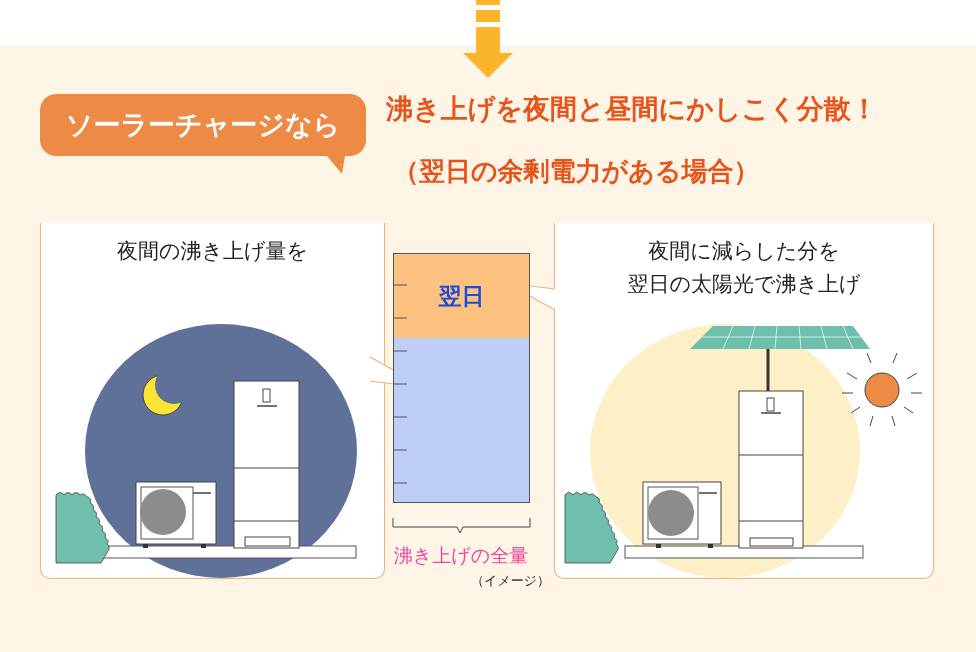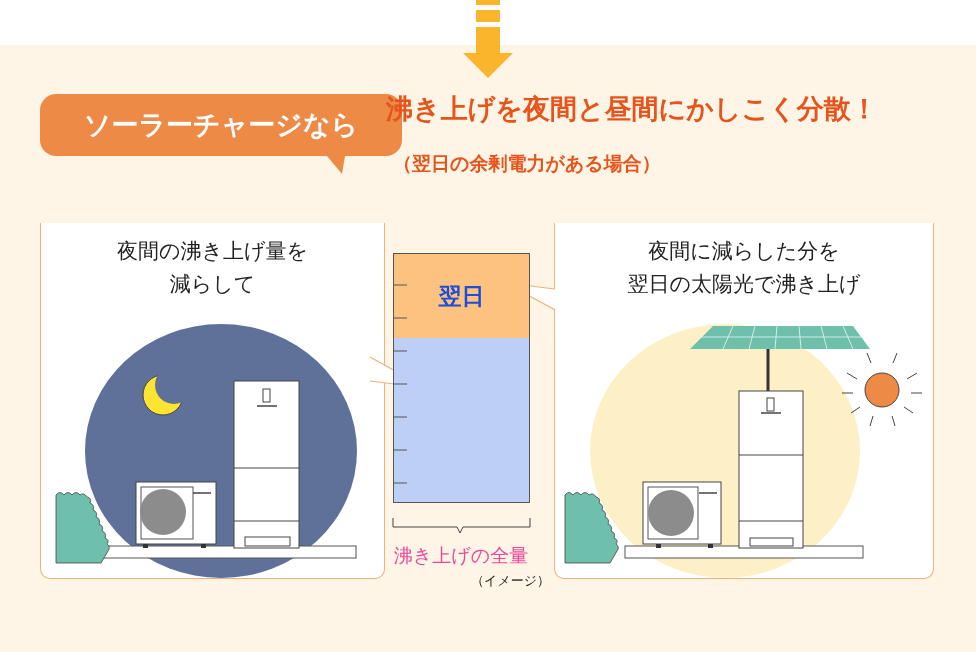--- a/index.html
+++ b/index.html
@@ -1,23 +1,23 @@
 <!DOCTYPE html>
 <html><head>
 <meta charset="utf-8">
 <style>
   html,body{margin:0;padding:0;}
   body{width:976px;height:652px;position:relative;overflow:hidden;background:#ffffff;font-family:"DejaVu Sans","Liberation Sans",sans-serif;}
   .panel{position:absolute;left:0;top:45px;width:976px;height:607px;background:#fef5e6;}
   .arrow{position:absolute;left:463px;top:0;width:50px;height:80px;}
-  .bubble{position:absolute;left:40px;top:94px;width:362px;height:62px;background:#ed8a46;border-radius:16px;}
+  .bubble{position:absolute;left:40px;top:94px;width:326px;height:62px;background:#ed8a46;border-radius:16px;}
   .bubble-text{position:absolute;left:0;top:0;width:100%;height:100%;display:flex;align-items:center;justify-content:center;color:#fff;font-weight:bold;font-size:27px;letter-spacing:0px;}
   .bubble-tail{position:absolute;left:322px;top:150px;width:30px;height:26px;}
   .headline{position:absolute;left:386px;top:94px;color:#e6541b;font-weight:bold;font-size:27px;line-height:30px;}
-  .headline2{position:absolute;left:393px;top:148px;color:#e6541b;font-weight:bold;font-size:19px;line-height:30px;}
+  .headline2{position:absolute;left:393px;top:156px;color:#e6541b;font-weight:bold;font-size:26px;line-height:30px;}
   .card{position:absolute;background:#fff;border:1px solid #f2b07a;border-top:none;border-radius:0 0 10px 10px;}
   .card-left{left:40px;top:223px;width:331px;height:355px;padding-left:12px;}
   .card-right{left:554px;top:223px;width:378px;height:355px;}
   .card-title{position:absolute;left:0;width:100%;text-align:center;font-size:21px;line-height:32px;color:#222;}
   .svg-abs{position:absolute;left:0;top:0;}
   .meter{position:absolute;left:393px;top:253px;width:137px;height:250px;}
   .meter-label{position:absolute;width:137px;text-align:center;font-size:23px;color:#1d4ed8;font-weight:bold;}
   .meter-caption{position:absolute;left:371px;top:543px;width:180px;text-align:center;font-size:19px;color:#ec4899;font-family:Liberation Mono, monospace;}
   .meter-sub{position:absolute;left:370px;top:572px;width:180px;text-align:right;font-size:13px;color:#222;}
 </style>
@@ -38,21 +38,20 @@
 </div>
 <svg class="bubble-tail" viewBox="0 0 30 26" width="30" height="26">
   <polygon points="0,0 24,0 20,24" fill="#ed8a46"></polygon>
 </svg>
 
 <div class="headline">沸き上げを夜間と昼間にかしこく分散！</div>
 <div class="headline2">（翌日の余剰電力がある場合）</div>
 
 <div class="card card-left">
   <div class="card-title" style="top:12px">夜間の沸き上げ量を</div>
-  <div class="card-title" style="top:45px">減らして</div>
   <svg class="svg-abs" width="331" height="355" viewBox="0 0 331 355">
     <ellipse cx="180" cy="228" rx="136" ry="127" fill="#5f7099"></ellipse>
 
     <g>
       <circle cx="122" cy="172" r="20" fill="#fbe532" stroke="#444" stroke-width="1"></circle>
       <circle cx="133" cy="162" r="19" fill="#5f7099"></circle>
     </g>
 
     <rect x="50" y="323" width="265" height="12" fill="#fff" stroke="#555" stroke-width="1"></rect>
 

